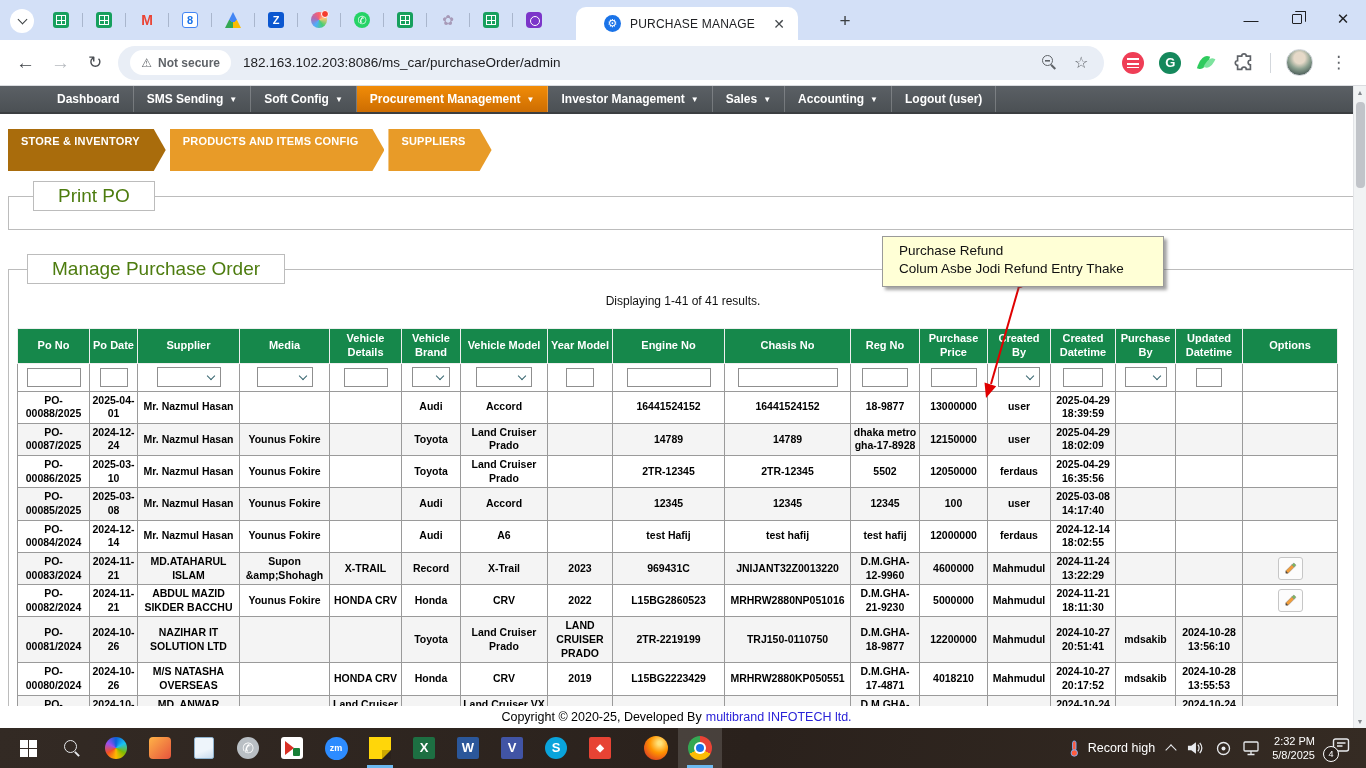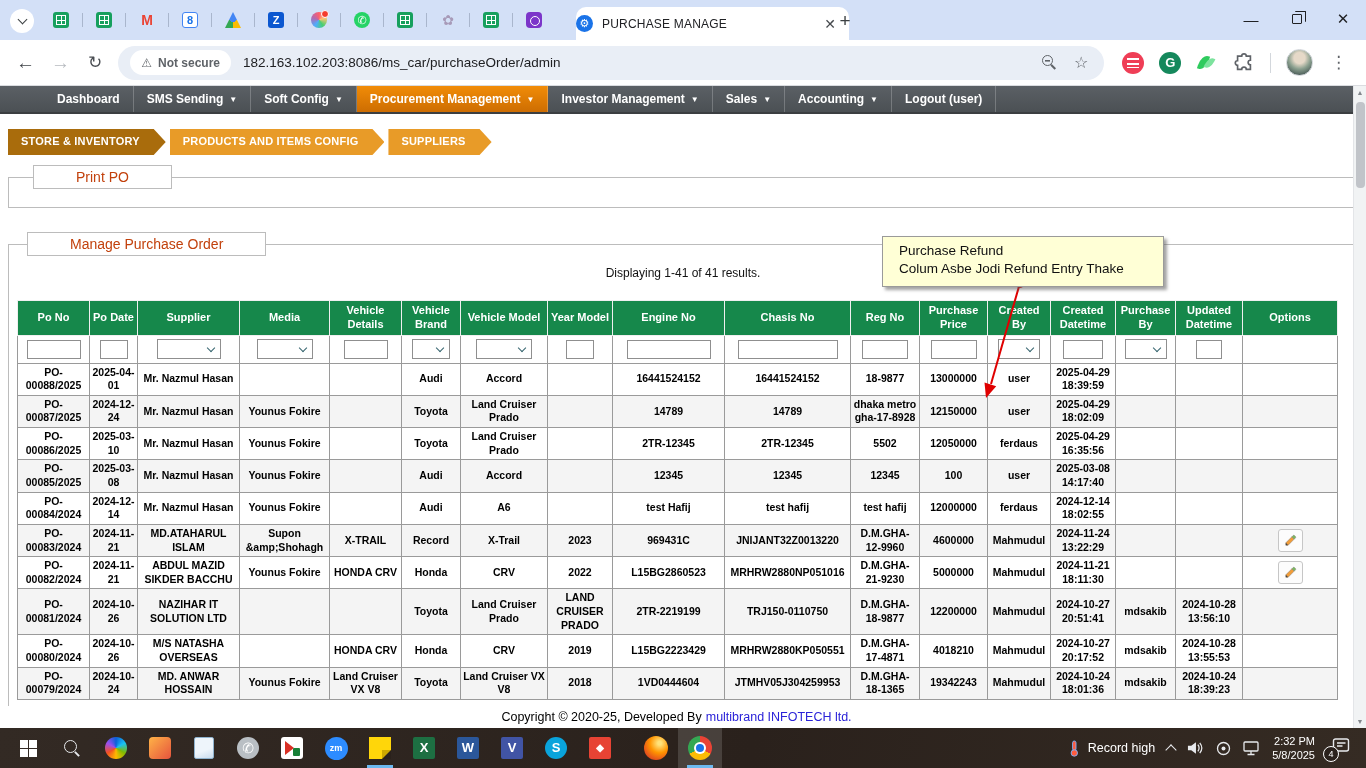--- a/index.html
+++ b/index.html
@@ -26,21 +26,21 @@
   .ic-z::after { content:"Z"; position:absolute; inset:0; color:#fff; font-weight:bold; font-size:11px; line-height:16px; text-align:center; }
   .ic-swirl { border-radius:50%; background:conic-gradient(#ff5f6d,#ffc371,#47cf73,#4facfe,#b06ab3,#ff5f6d); }
   .ic-swirl::after { content:""; position:absolute; top:-2px; right:-2px; width:6px; height:6px; background:#f43b2d; border:1px solid #fff; border-radius:50%; }
   .ic-wa { border-radius:50%; background:#25d366; }
   .ic-wa::after { content:"✆"; position:absolute; inset:0; color:#fff; font-size:11px; line-height:16px; text-align:center; }
   .ic-wagraybig { width:22px; height:22px; border-radius:50%; background:#b9bfc4; position:relative; }
   .ic-wagraybig::after { content:"✆"; position:absolute; inset:0; color:#fff; font-size:14px; line-height:22px; text-align:center; }
   .ic-flower::after { content:"✿"; position:absolute; inset:0; color:#a79ab8; font-size:14px; line-height:16px; text-align:center; }
   .ic-clockp { background:#7b35c9; border-radius:4px; }
   .ic-clockp::after { content:""; position:absolute; left:4px; top:4px; width:8px; height:8px; border:1.5px solid #fff; border-radius:50%; }
-  .activetab { position:absolute; left:576px; top:7px; width:273px; height:33px; background:#fff; border-radius:10px 10px 0 0; display:flex; align-items:center; padding:0 10px 0 0; }
+  .activetab { position:absolute; left:576px; top:7px; width:222px; height:33px; background:#fff; border-radius:10px 10px 0 0; display:flex; align-items:center; padding:0 10px 0 28px; }
   .ic-gearfav { width:17px; height:17px; border-radius:50%; background:#1a73e8; position:relative; flex:0 0 auto; }
   .ic-gearfav::after { content:"⚙"; position:absolute; inset:0; color:#fff; font-size:11px; line-height:17px; text-align:center; }
   .tabtitle { margin-left:9px; font-size:12px; color:#202124; letter-spacing:.2px; flex:1 1 auto; white-space:nowrap; overflow:hidden; }
   .tabclose { font-size:14px; color:#45494d; cursor:pointer; padding:0 3px; }
   .newtab { position:absolute; left:832px; top:8px; width:26px; height:26px; font-size:19px; color:#3c4043; display:flex; align-items:center; justify-content:center; cursor:pointer; }
   .wincontrols { position:absolute; right:0; top:0; height:38px; display:flex; }
   .winbtn { width:46px; height:38px; display:flex; align-items:center; justify-content:center; color:#202124; cursor:pointer; font-size:15px; }
   .win-restore { width:10px; height:10px; border:1.3px solid #202124; border-radius:1px; position:relative; }
   .win-restore::before { content:""; position:absolute; left:1.5px; top:-4.5px; width:10px; height:10px; border-top:1.3px solid #202124; border-right:1.3px solid #202124; border-radius:1px; }
 
@@ -72,25 +72,25 @@
   .avatar { width:27px; height:27px; border-radius:50%; background:radial-gradient(circle at 50% 32%, #e6d9c8 26%, #8ba08f 52%, #50615c 80%); border:1px solid #cfd3d8; cursor:pointer; }
   .kebab { font-size:17px; color:#5f6368; margin:0 14px 0 2px; cursor:pointer; }
 
   
   .page { position:absolute; top:86px; left:0; width:1366px; height:642px; background:#fff; overflow:hidden; }
   .navbar { height:28px; background:linear-gradient(#5b6065,#4b5054); border-bottom:2px solid #3b3e41; display:flex; padding-left:44px; }
   .nav-item { padding:0 13px; color:#fff; font-size:12px; font-weight:bold; display:flex; align-items:center; gap:6px; border-right:1px solid rgba(255,255,255,.22); cursor:pointer; white-space:nowrap; }
   .nav-item.active { background:linear-gradient(#f18c07,#cd6d02); }
   .caret { font-size:8px; position:relative; top:.5px; }
   .crumbs { margin:15px 0 0 8px; display:flex; }
-  .crumb { height:26px; line-height:25px; padding:0 26px 0 13px; color:#fff; font-weight:bold; font-size:11px; letter-spacing:.2px;
+  .crumb { height:42px; line-height:25px; padding:0 26px 0 13px; color:#fff; font-weight:bold; font-size:11px; letter-spacing:.2px;
     clip-path:polygon(0 0, calc(100% - 12px) 0, 100% 50%, calc(100% - 12px) 100%, 0 100%); background:#e89b28; margin-right:4px; cursor:pointer; white-space:nowrap; }
   .crumb.first { background:#a96c0c; }
   fieldset { border:1px solid #bcbcbc; margin:10px 8px 0; padding:6px 12px 12px; }
-  legend { font-size:14px; color:#c2410c; border:1px solid #bcbcbc; padding:3px 42px; margin-left:12px; background:#fff; }
+  legend { font-size:19px; color:#4d7c0f; border:1px solid #bcbcbc; padding:3px 24px; margin-left:12px; background:#fff; }
   .po-row { display:flex; align-items:center; gap:8px; margin-top:2px; }
   .po-label { font-size:12.5px; font-weight:bold; color:#000; }
   .po-input { width:148px; height:26px; border:1px solid #9b9b9b; font-size:12px; padding:0 4px; }
   .preview-btn { background:#1799a8; color:#fff; font-weight:bold; font-size:12.5px; border:none; border-radius:3px; padding:8px 13px; margin-left:2px; cursor:pointer; font-family:inherit; }
   .manage-fs { margin-top:24px; padding:0 6px 6px; position:relative; }
   .displaying { text-align:center; font-size:12px; color:#111; margin:10px 3px 20px; }
 
   table.grid { border-collapse:collapse; table-layout:fixed; width:1320px; margin-left:2px; border:1px solid #9a9a9a; }
   .grid th { background:#16884b; color:#fff; font-size:11px; font-weight:bold; padding:3px 2px; border:1px solid #efefef; line-height:1.25; }
   .grid td { border:1px solid #9a9a9a; font-size:10.5px; font-weight:bold; color:#000; text-align:center; vertical-align:middle; padding:2px; line-height:1.3; word-wrap:break-word; }

